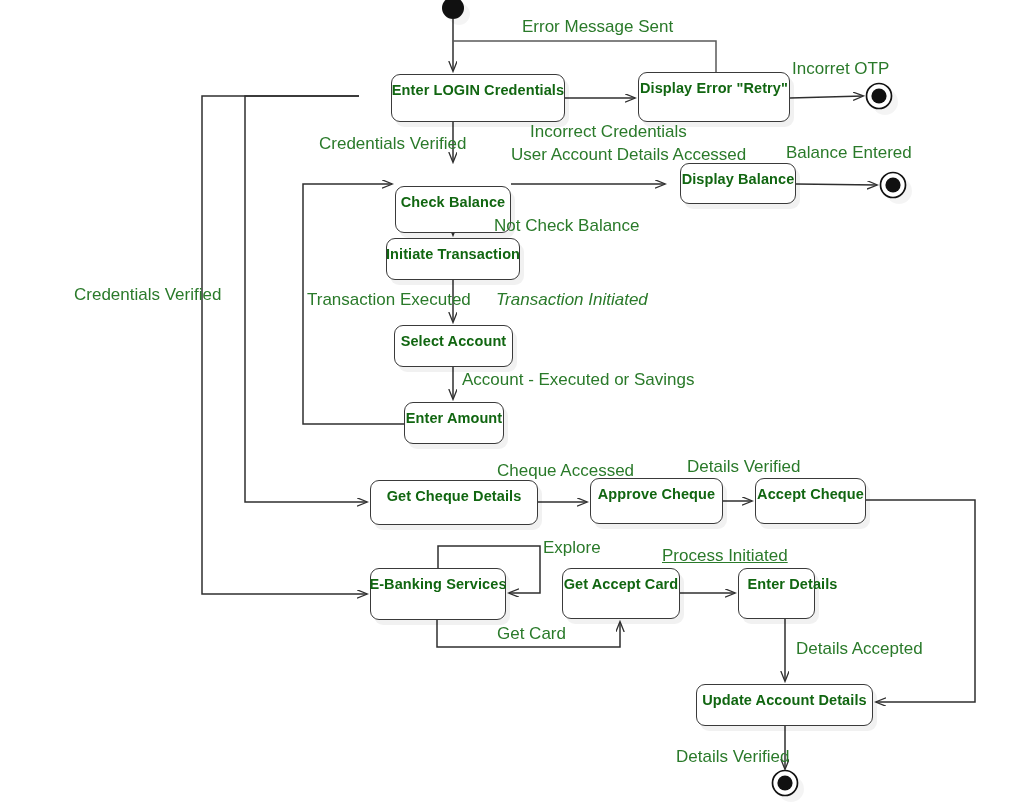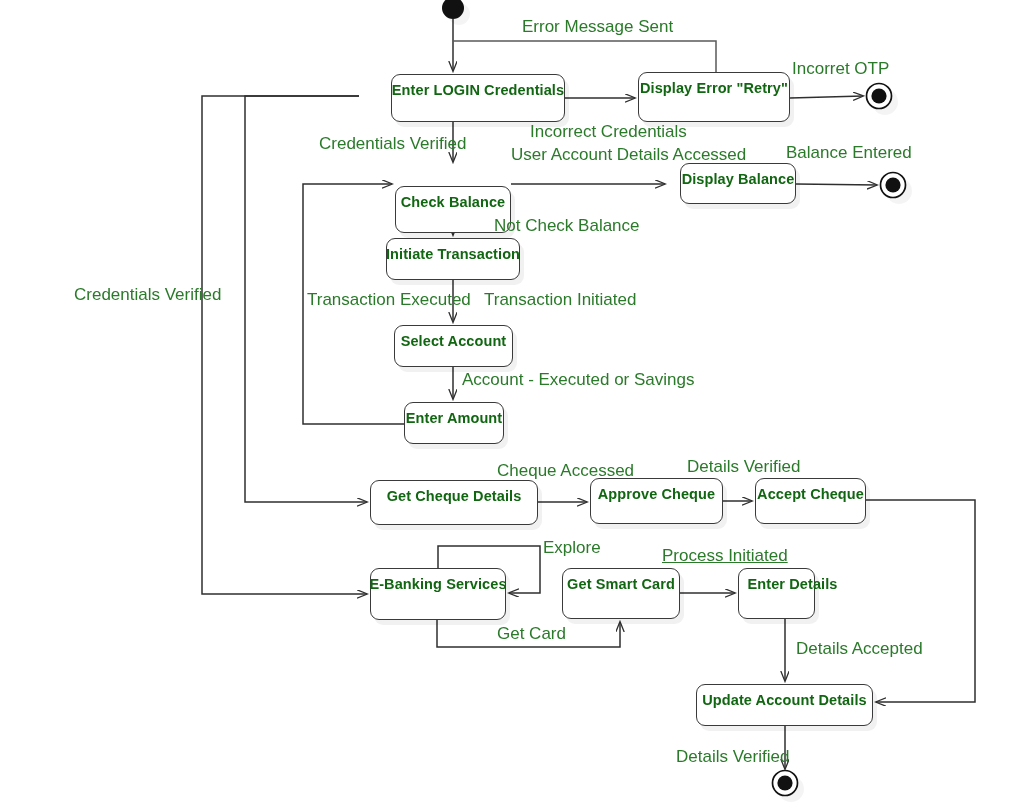--- a/index.html
+++ b/index.html
@@ -145,38 +145,38 @@
   <div class="state" style="left:590px;top:478px;width:133px;height:46px;">
     <span class="lbl">Approve Cheque</span>
   </div>
   <div class="state" style="left:755px;top:478px;width:111px;height:46px;">
     <span class="lbl">Accept Cheque</span>
   </div>
   <div class="state" style="left:370px;top:568px;width:136px;height:52px;">
     <span class="lbl">E-Banking Services</span>
   </div>
   <div class="state" style="left:562px;top:568px;width:118px;height:51px;">
-    <span class="lbl">Get Smart Card</span>
+    <span class="lbl">Get Accept Card</span>
   </div>
   <div class="state" style="left:738px;top:568px;width:77px;height:51px;padding-left:32px;">
     <span class="lbl">Enter Details</span>
   </div>
   <div class="state" style="left:696px;top:684px;width:177px;height:42px;">
     <span class="lbl">Update Account Details</span>
   </div>
 
   <div class="edge-label" style="left:522px;top:19px;">Error Message Sent</div>
   <div class="edge-label" style="left:530px;top:124px;">Incorrect Credentials</div>
   <div class="edge-label" style="left:792px;top:61px;">Incorret OTP</div>
   <div class="edge-label" style="left:319px;top:136px;">Credentials Verified</div>
   <div class="edge-label" style="left:74px;top:287px;">Credentials Verified</div>
   <div class="edge-label" style="left:511px;top:147px;">User Account Details Accessed</div>
   <div class="edge-label" style="left:786px;top:145px;">Balance Entered</div>
   <div class="edge-label" style="left:494px;top:218px;">Not Check Balance</div>
-  <div class="edge-label" style="left:484px;top:292px;">Transaction Initiated</div>
+  <div class="edge-label" style="left:496px;top:292px;font-style:italic;">Transaction Initiated</div>
   <div class="edge-label" style="left:307px;top:292px;">Transaction Executed</div>
   <div class="edge-label" style="left:462px;top:372px;">Account - Executed or Savings</div>
   <div class="edge-label" style="left:497px;top:463px;">Cheque Accessed</div>
   <div class="edge-label" style="left:687px;top:459px;">Details Verified</div>
   <div class="edge-label" style="left:543px;top:540px;">Explore</div>
   <div class="edge-label" style="left:497px;top:626px;text-align:right;">Get Card</div>
   <div class="edge-label" style="left:662px;top:548px;text-decoration:underline;">Process Initiated</div>
   <div class="edge-label" style="left:796px;top:641px;">Details Accepted</div>
   <div class="edge-label" style="left:676px;top:749px;">Details Verified</div>
 

